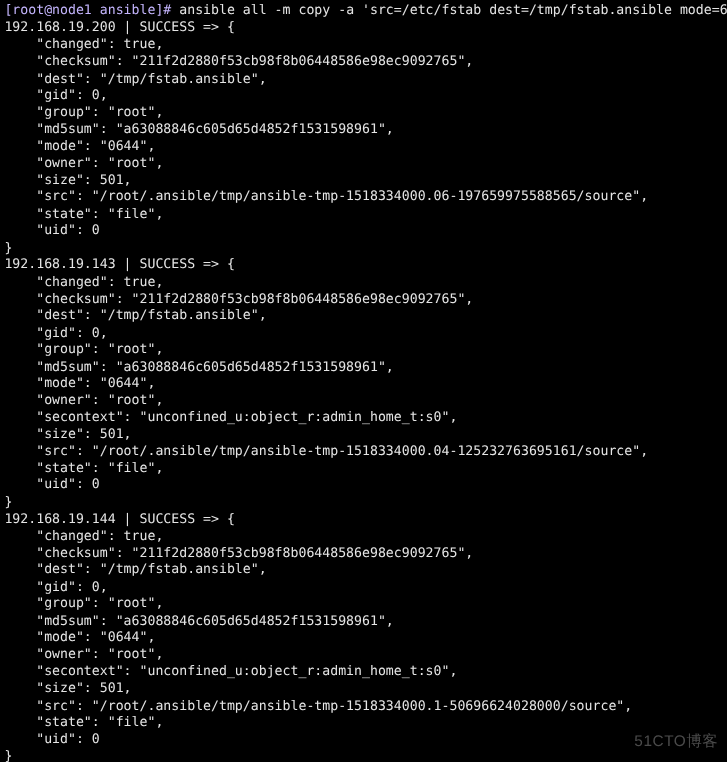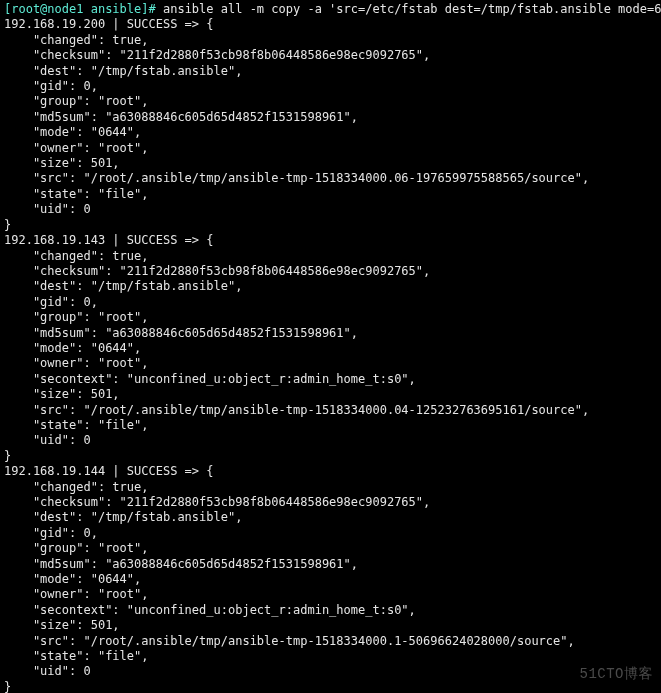--- a/index.html
+++ b/index.html
@@ -11,30 +11,30 @@
     overflow: hidden;
   }
   .terminal {
     font-family: "Consolas", "Menlo", "DejaVu Sans Mono", monospace;
     font-size: 12px;
     line-height: 15.4px;
     white-space: pre;
     padding: 2px 4px;
     position: relative;
   }
-  .white  { color: #5eead4; }
+  .white  { color: #c4b5fd; }
   .yellow { color: #e5e5e5; }
   .cmd    { color: #e5e5e5; }
   .watermark {
     position: absolute;
     right: 8px;
     bottom: 10px;
     color: #888;
     font-size: 14px;
-    font-family: Liberation Mono, monospace;
+    font-family: Liberation Sans, sans-serif;
     opacity: 0.55;
     letter-spacing: 0.5px;
   }
 </style>
 </head>
 <body>
 
 <div class="terminal" id="term"><div><span class="white">[root@node1 ansible]# </span><span class="cmd">ansible all -m copy -a 'src=/etc/fstab dest=/tmp/fstab.ansible mode=644'</span></div><div class="yellow">192.168.19.200 | SUCCESS =&gt; {</div><div class="yellow">    "changed": true, </div><div class="yellow">    "checksum": "211f2d2880f53cb98f8b06448586e98ec9092765", </div><div class="yellow">    "dest": "/tmp/fstab.ansible", </div><div class="yellow">    "gid": 0, </div><div class="yellow">    "group": "root", </div><div class="yellow">    "md5sum": "a63088846c605d65d4852f1531598961", </div><div class="yellow">    "mode": "0644", </div><div class="yellow">    "owner": "root", </div><div class="yellow">    "size": 501, </div><div class="yellow">    "src": "/root/.ansible/tmp/ansible-tmp-1518334000.06-197659975588565/source", </div><div class="yellow">    "state": "file", </div><div class="yellow">    "uid": 0</div><div class="yellow">}</div><div class="yellow">192.168.19.143 | SUCCESS =&gt; {</div><div class="yellow">    "changed": true, </div><div class="yellow">    "checksum": "211f2d2880f53cb98f8b06448586e98ec9092765", </div><div class="yellow">    "dest": "/tmp/fstab.ansible", </div><div class="yellow">    "gid": 0, </div><div class="yellow">    "group": "root", </div><div class="yellow">    "md5sum": "a63088846c605d65d4852f1531598961", </div><div class="yellow">    "mode": "0644", </div><div class="yellow">    "owner": "root", </div><div class="yellow">    "secontext": "unconfined_u:object_r:admin_home_t:s0", </div><div class="yellow">    "size": 501, </div><div class="yellow">    "src": "/root/.ansible/tmp/ansible-tmp-1518334000.04-125232763695161/source", </div><div class="yellow">    "state": "file", </div><div class="yellow">    "uid": 0</div><div class="yellow">}</div><div class="yellow">192.168.19.144 | SUCCESS =&gt; {</div><div class="yellow">    "changed": true, </div><div class="yellow">    "checksum": "211f2d2880f53cb98f8b06448586e98ec9092765", </div><div class="yellow">    "dest": "/tmp/fstab.ansible", </div><div class="yellow">    "gid": 0, </div><div class="yellow">    "group": "root", </div><div class="yellow">    "md5sum": "a63088846c605d65d4852f1531598961", </div><div class="yellow">    "mode": "0644", </div><div class="yellow">    "owner": "root", </div><div class="yellow">    "secontext": "unconfined_u:object_r:admin_home_t:s0", </div><div class="yellow">    "size": 501, </div><div class="yellow">    "src": "/root/.ansible/tmp/ansible-tmp-1518334000.1-50696624028000/source", </div><div class="yellow">    "state": "file", </div><div class="yellow">    "uid": 0</div><div class="yellow">}</div></div>
 <div class="watermark">51CTO博客</div>
 

